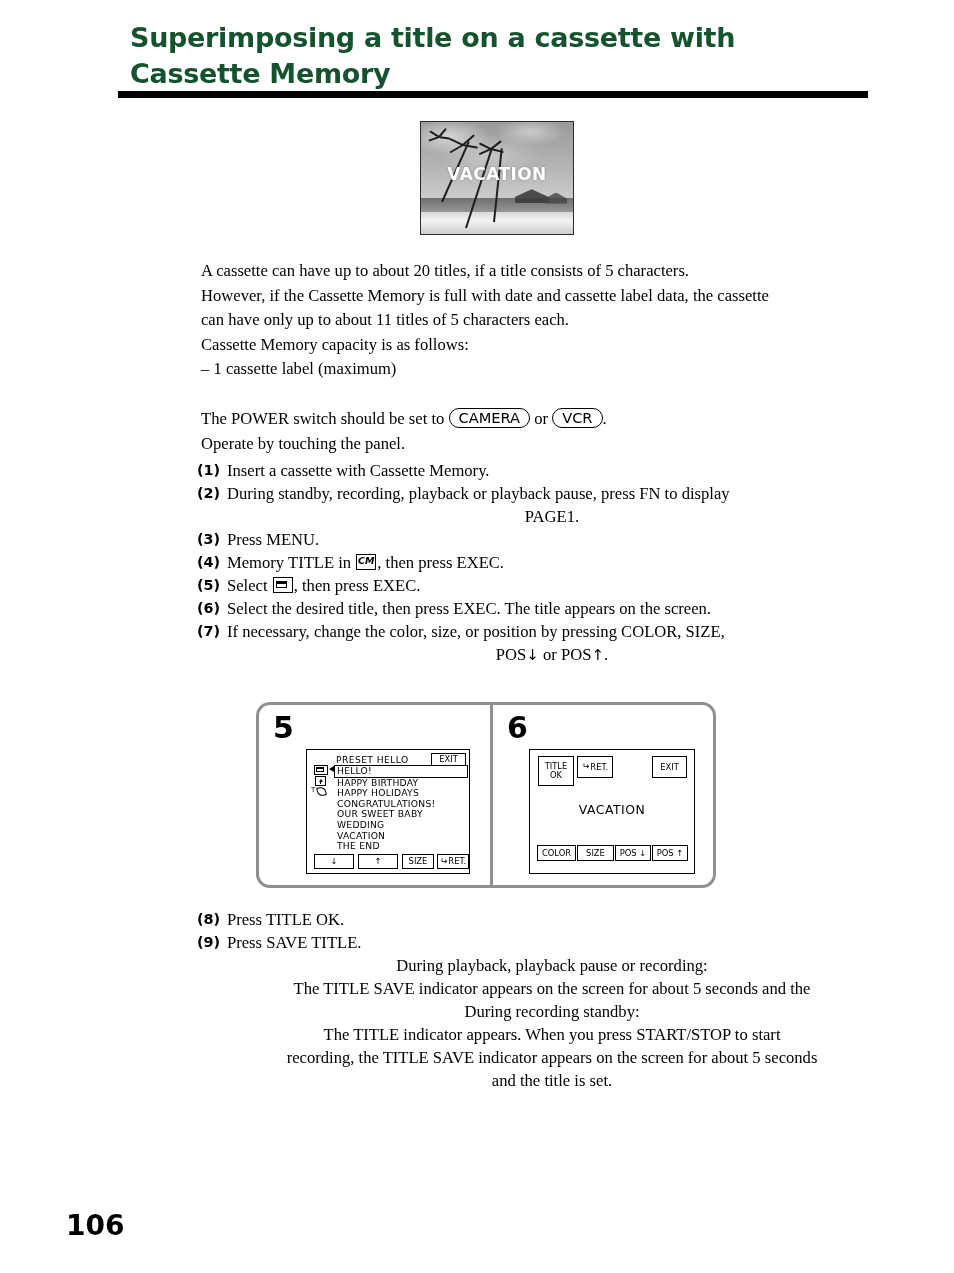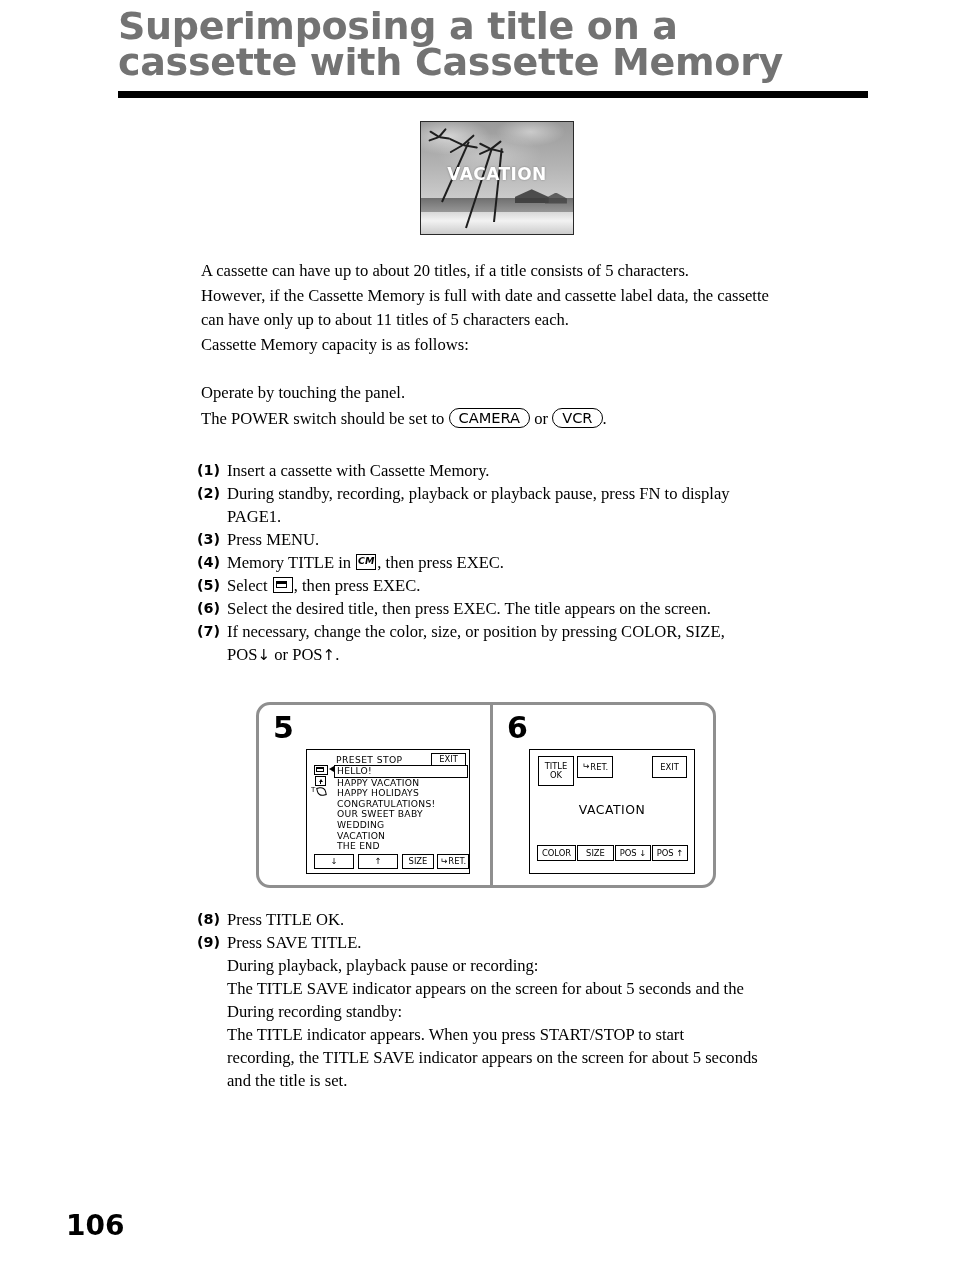--- a/index.html
+++ b/index.html
@@ -19,25 +19,25 @@
   
   #header {
     position: absolute;
     left: 118px;
     top: 8px;
     width: 750px;
   }
   #page-title {
     font-family: "DejaVu Sans", sans-serif;
     font-weight: bold;
-    font-size: 38px;
+    font-size: 27px;
     line-height: 36px;
     letter-spacing: -0.3px;
-    margin: 0;
-    color: #737373;
+    margin: 12px;
+    color: #14532d;
   }
   #title-rule {
     position: absolute;
     left: 118px;
     top: 91px;
     width: 750px;
     height: 7px;
     background: #000;
   }
 
@@ -164,20 +164,21 @@
     font-family: "DejaVu Sans", sans-serif;
     font-weight: bold;
     font-size: 14.4px;
     line-height: 23px;
     width: 30px;
     flex: none;
   }
   .step-text { flex: 1; }
   .step-cont {
     padding-left: 30px;
+    text-align: center;
   }
 
   
   .boxicon {
     display: inline-block;
     border: 1.6px solid #000;
     width: 18px;
     height: 14px;
     vertical-align: -2px;
     position: relative;
@@ -474,28 +475,29 @@
   <div class="palm palm-frond" style="left:70px;top:26px;width:13px;transform:rotate(206deg);"></div>
 
   <div id="photo-caption">VACATION</div>
 </div>
 
 <div id="intro">
   <p>A cassette can have up to about 20 titles, if a title consists of 5 characters.</p>
   <p>However, if the Cassette Memory is full with date and cassette label data, the cassette</p>
   <p>can have only up to about 11 titles of 5 characters each.</p>
   <p>Cassette Memory capacity is as follows:</p>
+  <p>– 1 cassette label (maximum)</p>
   <div class="gap"></div>
-  <p>Operate by touching the panel.</p>
   <p>
     <span>The POWER switch should be set to</span>
     <span class="pill">CAMERA</span>
     <span>or</span>
     <span class="pill">VCR</span><span>.</span>
   </p>
+  <p>Operate by touching the panel.</p>
 </div>
 
 <div class="steps" id="steps-a">
 
   <div class="step">
     <div class="step-num">(1)</div>
     <div class="step-text">Insert a cassette with Cassette Memory.</div>
   </div>
 
   <div class="step">
@@ -531,40 +533,40 @@
   <div class="step-cont"><span>POS</span><span class="arrow-gl">↓</span> <span>or POS</span><span class="arrow-gl">↑</span><span>.</span></div>
 </div>
 
 <div id="diagram">
   <div id="diagram-divider"></div>
 
   <div class="panel" id="panel-5">
     <div class="panel-num">5</div>
 
     <div class="lcd" id="lcd-5">
-      <div id="preset-heading">PRESET  STOP</div>
+      <div id="preset-heading">PRESET  HELLO</div>
       <div class="osd-btn" id="exit-5">EXIT</div>
 
       <div class="side-icons">
         <div class="side-ic">
           <span class="ic-folder"></span>
           <span class="ic-pointer"></span>
         </div>
         <div class="side-ic">
           <span class="ic-archive"></span>
         </div>
         <div class="side-ic">
           <span class="ic-pencil-t">T</span>
           <span class="ic-pencil"></span>
         </div>
       </div>
 
       <div id="title-list">
         <div class="li selected">HELLO!</div>
-        <div class="li">HAPPY  VACATION</div>
+        <div class="li">HAPPY  BIRTHDAY</div>
         <div class="li">HAPPY  HOLIDAYS</div>
         <div class="li">CONGRATULATIONS!</div>
         <div class="li">OUR  SWEET BABY</div>
         <div class="li">WEDDING</div>
         <div class="li">VACATION</div>
         <div class="li">THE  END</div>
       </div>
 
       <div id="btnrow-5">
         <div class="osd-btn" id="b5-down">↓</div>

